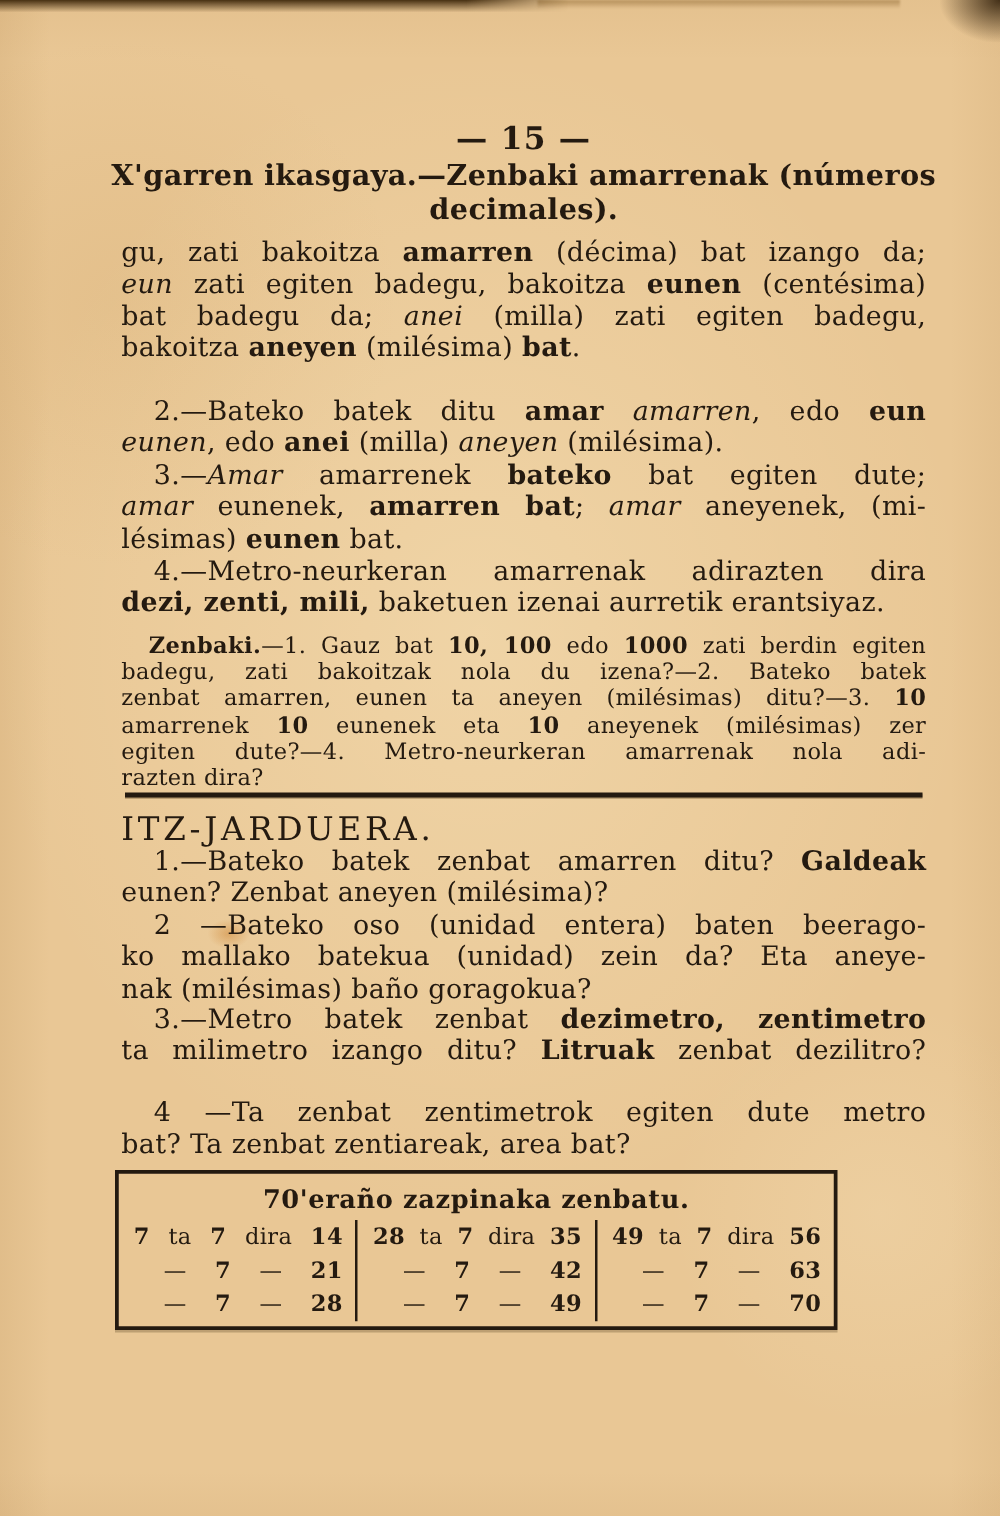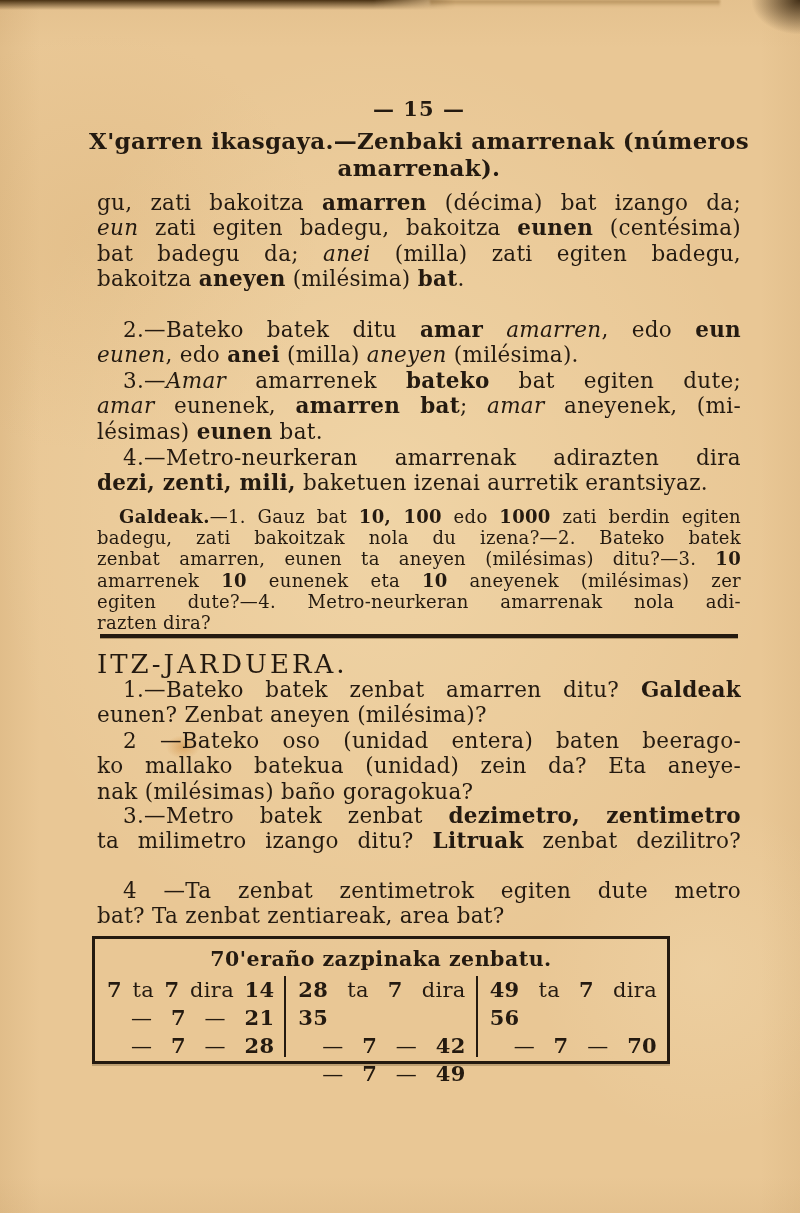--- a/index.html
+++ b/index.html
@@ -49,21 +49,21 @@
 
   
   .blk { position: absolute; left: 97px; width: 644px; }
   .tl { text-align: justify; text-align-last: justify; letter-spacing: 0.3px; }
   .tl-last { text-align-last: left; }
   .sb { font-weight: bold; }
   .si { font-style: italic; }
 
   .pageno {
     position: absolute; top: 96px; left: 97px; width: 644px;
-    text-align: center; font-weight: bold; font-size: 21px;
+    text-align: center; font-weight: bold; font-size: 25px;
     letter-spacing: 1px;
   }
   .title {
     position: absolute; top: 127px; left: 77px; width: 684px;
     text-align: center; font-weight: bold; font-size: 23px; line-height: 27px;
     letter-spacing: 0.3px;
   }
   .para { font-size: 21.5px; line-height: 25.3px; }
   .para .tl-0 { text-indent: 26px; }
 
@@ -86,40 +86,40 @@
     box-shadow: 0 2px 0 rgba(60,40,10,0.25);
   }
   .box-title {
     position: absolute; top: 8px; left: 0; width: 100%;
     text-align: center; font-weight: bold; font-size: 20.5px; letter-spacing: 0.5px;
   }
   .box-rows {
     position: absolute; top: 37px; bottom: 4px; left: 0; right: 0;
     display: flex;
   }
-  .box-col { flex: 1 1 0; font-size: 21px; line-height: 27px; padding: 0 10px 0 12px; }
+  .box-col { flex: 1 1 0; font-size: 18px; line-height: 27px; padding: 0 10px 0 12px; }
   .box-col + .box-col { border-left: 2.5px solid var(--ink); }
   .box-col .tl, .box-col .tl-last { text-align: justify; text-align-last: justify; }
   .box-col .tl-1, .box-col .tl-2 { padding-left: 24px; }
 </style>
 </head>
 <body>
 
 <div id="page">
 
   <div class="top-shadow"></div>
   <div class="top-shadow-right"></div>
   <div class="corner-shadow"></div>
   <div class="stain"></div>
 
   <div class="pageno">— 15 —</div>
 
   <div class="title">
     <div>X'garren ikasgaya.—Zenbaki amarrenak (números</div>
-    <div>amarrenak).</div>
+    <div>decimales).</div>
   </div>
 
   <div class="blk para" style="top:190px">
       <div class="tl tl-1"><span>gu, zati bakoitza </span><span class="sb">amarren</span><span> (décima) bat izango da;</span></div>
       <div class="tl tl-2"><span class="si">eun</span><span> zati egiten badegu, bakoitza </span><span class="sb">eunen</span><span> (centésima)</span></div>
       <div class="tl tl-3"><span>bat badegu da; </span><span class="si">anei</span><span> (milla) zati egiten badegu,</span></div>
       <div class="tl tl-4 tl-last"><span>bakoitza </span><span class="sb">aneyen</span><span> (milésima) </span><span class="sb">bat</span><span>.</span></div>
     </div>
   <div class="blk para" style="top:317px">
       <div class="tl tl-0"><span>2.—Bateko batek ditu </span><span class="sb">amar</span><span> </span><span class="si">amarren</span><span>, edo </span><span class="sb">eun</span></div>
@@ -129,21 +129,21 @@
       <div class="tl tl-0"><span>3.—</span><span class="si">Amar</span><span> amarrenek </span><span class="sb">bateko</span><span> bat egiten dute;</span></div>
       <div class="tl tl-1"><span class="si">amar</span><span> eunenek, </span><span class="sb">amarren bat</span><span>; </span><span class="si">amar</span><span> aneyenek, (mi-</span></div>
       <div class="tl tl-2 tl-last"><span>lésimas) </span><span class="sb">eunen</span><span> bat.</span></div>
     </div>
   <div class="blk para" style="top:445px">
       <div class="tl tl-0"><span>4.—Metro-neurkeran amarrenak adirazten dira</span></div>
       <div class="tl tl-1 tl-last"><span class="sb">dezi, zenti, mili,</span><span> baketuen izenai aurretik erantsiyaz.</span></div>
     </div>
 
   <div class="blk galdeak" style="top:506px">
-      <div class="tl tl-0"><span class="sb">Galdeak.</span><span>—1. Gauz bat </span><span class="sb">10, 100</span><span> edo </span><span class="sb">1000</span><span> zati berdin egiten</span></div>
+      <div class="tl tl-0"><span class="sb">Zenbaki.</span><span>—1. Gauz bat </span><span class="sb">10, 100</span><span> edo </span><span class="sb">1000</span><span> zati berdin egiten</span></div>
       <div class="tl tl-1"><span>badegu, zati bakoitzak nola du izena?—2. Bateko batek</span></div>
       <div class="tl tl-2"><span>zenbat amarren, eunen ta aneyen (milésimas) ditu?—3. </span><span class="sb">10</span></div>
       <div class="tl tl-3"><span>amarrenek </span><span class="sb">10</span><span> eunenek eta </span><span class="sb">10</span><span> aneyenek (milésimas) zer</span></div>
       <div class="tl tl-4"><span>egiten dute?—4. Metro-neurkeran amarrenak nola adi-</span></div>
       <div class="tl tl-5 tl-last"><span>razten dira?</span></div>
     </div>
 
   <div class="rule"></div>
 
   <div class="itz-head">ITZ-JARDUERA.</div>
@@ -174,18 +174,19 @@
           <div class="tl tl-1"><span>— </span><span class="sb">7</span><span> — </span><span class="sb">21</span></div>
           <div class="tl tl-2 tl-last"><span>— </span><span class="sb">7</span><span> — </span><span class="sb">28</span></div>
         </div>
       <div class="box-col">
           <div class="tl tl-0"><span class="sb">28</span><span> ta </span><span class="sb">7</span><span> dira </span><span class="sb">35</span></div>
           <div class="tl tl-1"><span>— </span><span class="sb">7</span><span> — </span><span class="sb">42</span></div>
           <div class="tl tl-2 tl-last"><span>— </span><span class="sb">7</span><span> — </span><span class="sb">49</span></div>
         </div>
       <div class="box-col">
           <div class="tl tl-0"><span class="sb">49</span><span> ta </span><span class="sb">7</span><span> dira </span><span class="sb">56</span></div>
+          <div class="tl tl-1"><span>— </span><span class="sb">7</span><span> — </span><span class="sb">63</span></div>
           <div class="tl tl-2 tl-last"><span>— </span><span class="sb">7</span><span> — </span><span class="sb">70</span></div>
         </div>
     </div>
   </div>
 
 </div>
 
 </body></html>

